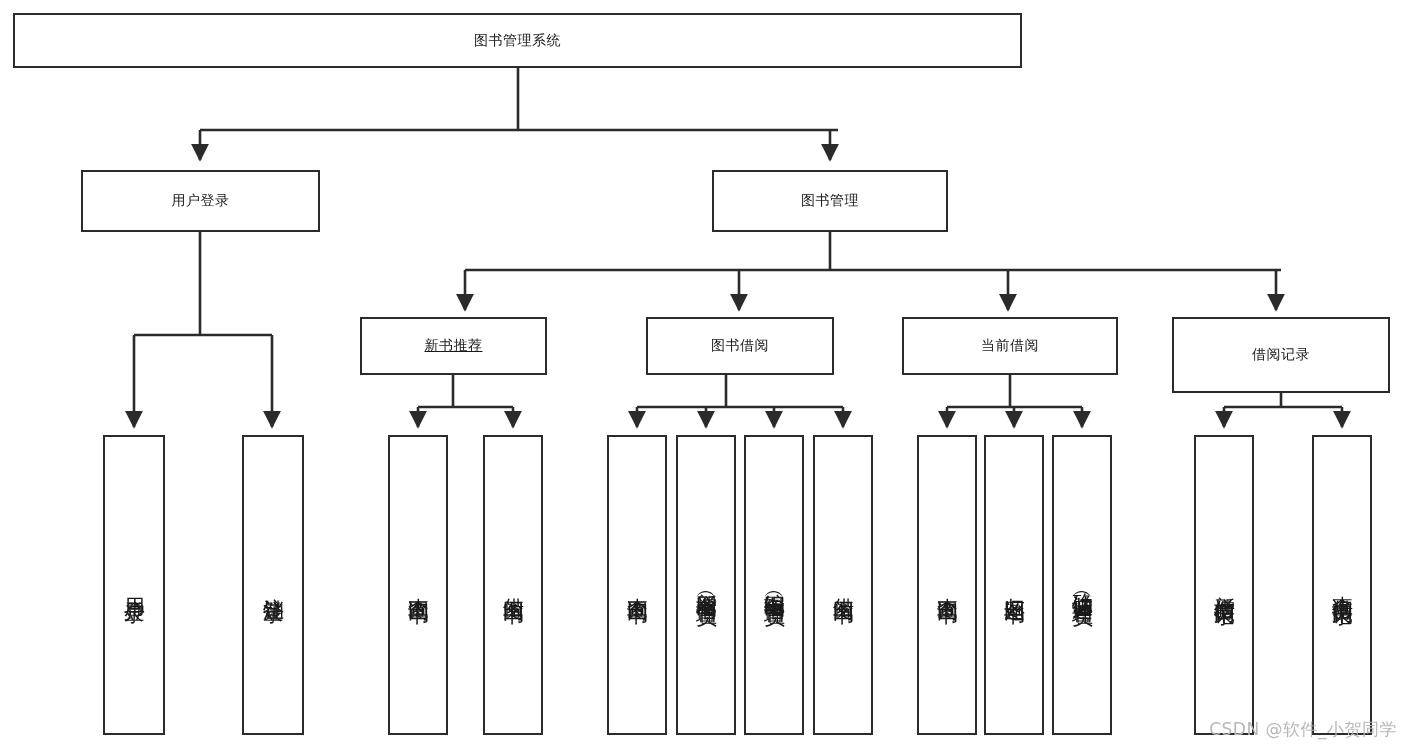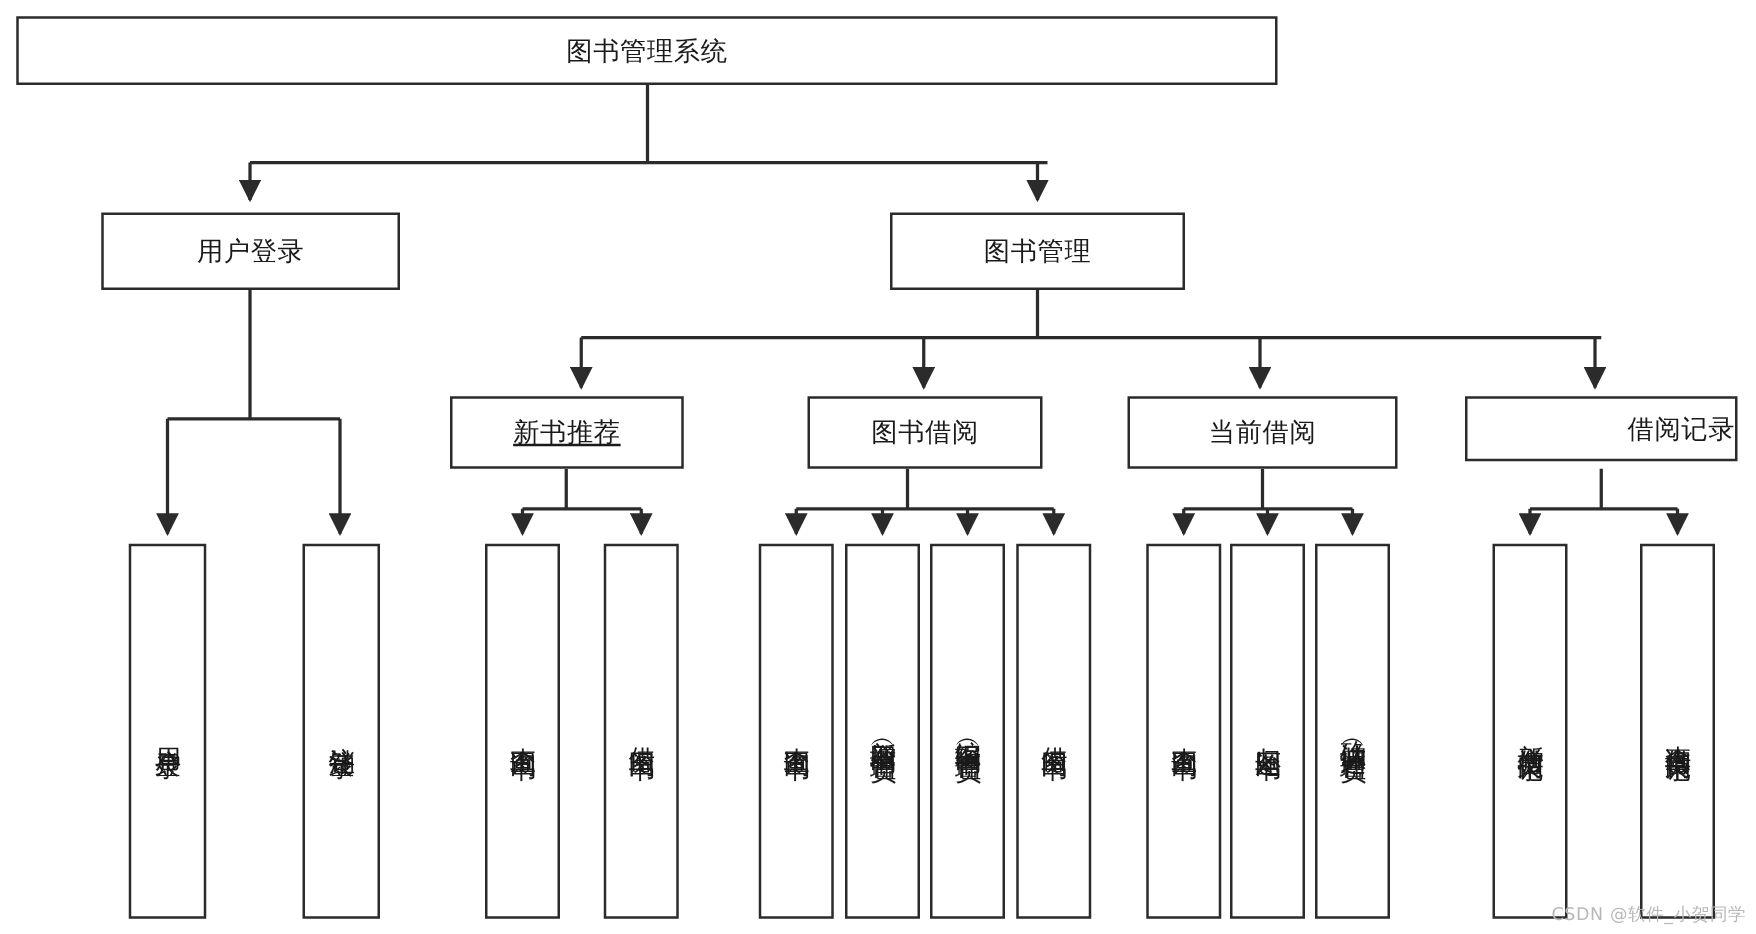--- a/index.html
+++ b/index.html
@@ -26,21 +26,21 @@
     box-sizing: border-box;
     border: 2.5px solid #2b2b2b;
     background: #ffffff;
     display: flex;
     align-items: center;
     justify-content: center;
     color: #1a1a1a;
     z-index: 2;
   }
   .node.horiz {
-    font-size: 21px;
+    font-size: 14px;
     letter-spacing: 0.5px;
   }
   .node.vert {
     font-size: 21px;
     padding: 4px 0;
   }
   .node.vert .vlabel {
     writing-mode: vertical-rl;
     text-orientation: upright;
     letter-spacing: 2px;
@@ -53,21 +53,21 @@
     top: 0;
     width: 1405px;
     height: 747px;
     z-index: 1;
     pointer-events: none;
   }
   #watermark {
     position: absolute;
     right: 8px;
     bottom: 6px;
-    font-size: 14px;
+    font-size: 17px;
     color: #b8b8b8;
     letter-spacing: 0.5px;
     z-index: 5;
     white-space: nowrap;
   }
 </style>
 </head>
 <body>
 
 <div id="canvas">
@@ -135,21 +135,21 @@
 
   <div class="node horiz" style="left:360px; top:317px; width:187px; height:58px;text-decoration:underline;">
     <span>新书推荐</span>
   </div>
   <div class="node horiz" style="left:646px; top:317px; width:188px; height:58px;">
     <span>图书借阅</span>
   </div>
   <div class="node horiz" style="left:902px; top:317px; width:216px; height:58px;">
     <span>当前借阅</span>
   </div>
-  <div class="node horiz" style="left:1172px; top:317px; width:218px; height:52px;justify-content:flex-end;">
+  <div class="node horiz" style="left:1172px; top:317px; width:218px; height:76px;">
     <span>借阅记录</span>
   </div>
 
   <div class="node vert" style="left:103px; top:435px; width:62px; height:300px;">
     <span class="vlabel">用户登录</span>
   </div>
   <div class="node vert" style="left:242px; top:435px; width:62px; height:300px;">
     <span class="vlabel">注销登录</span>
   </div>
 

